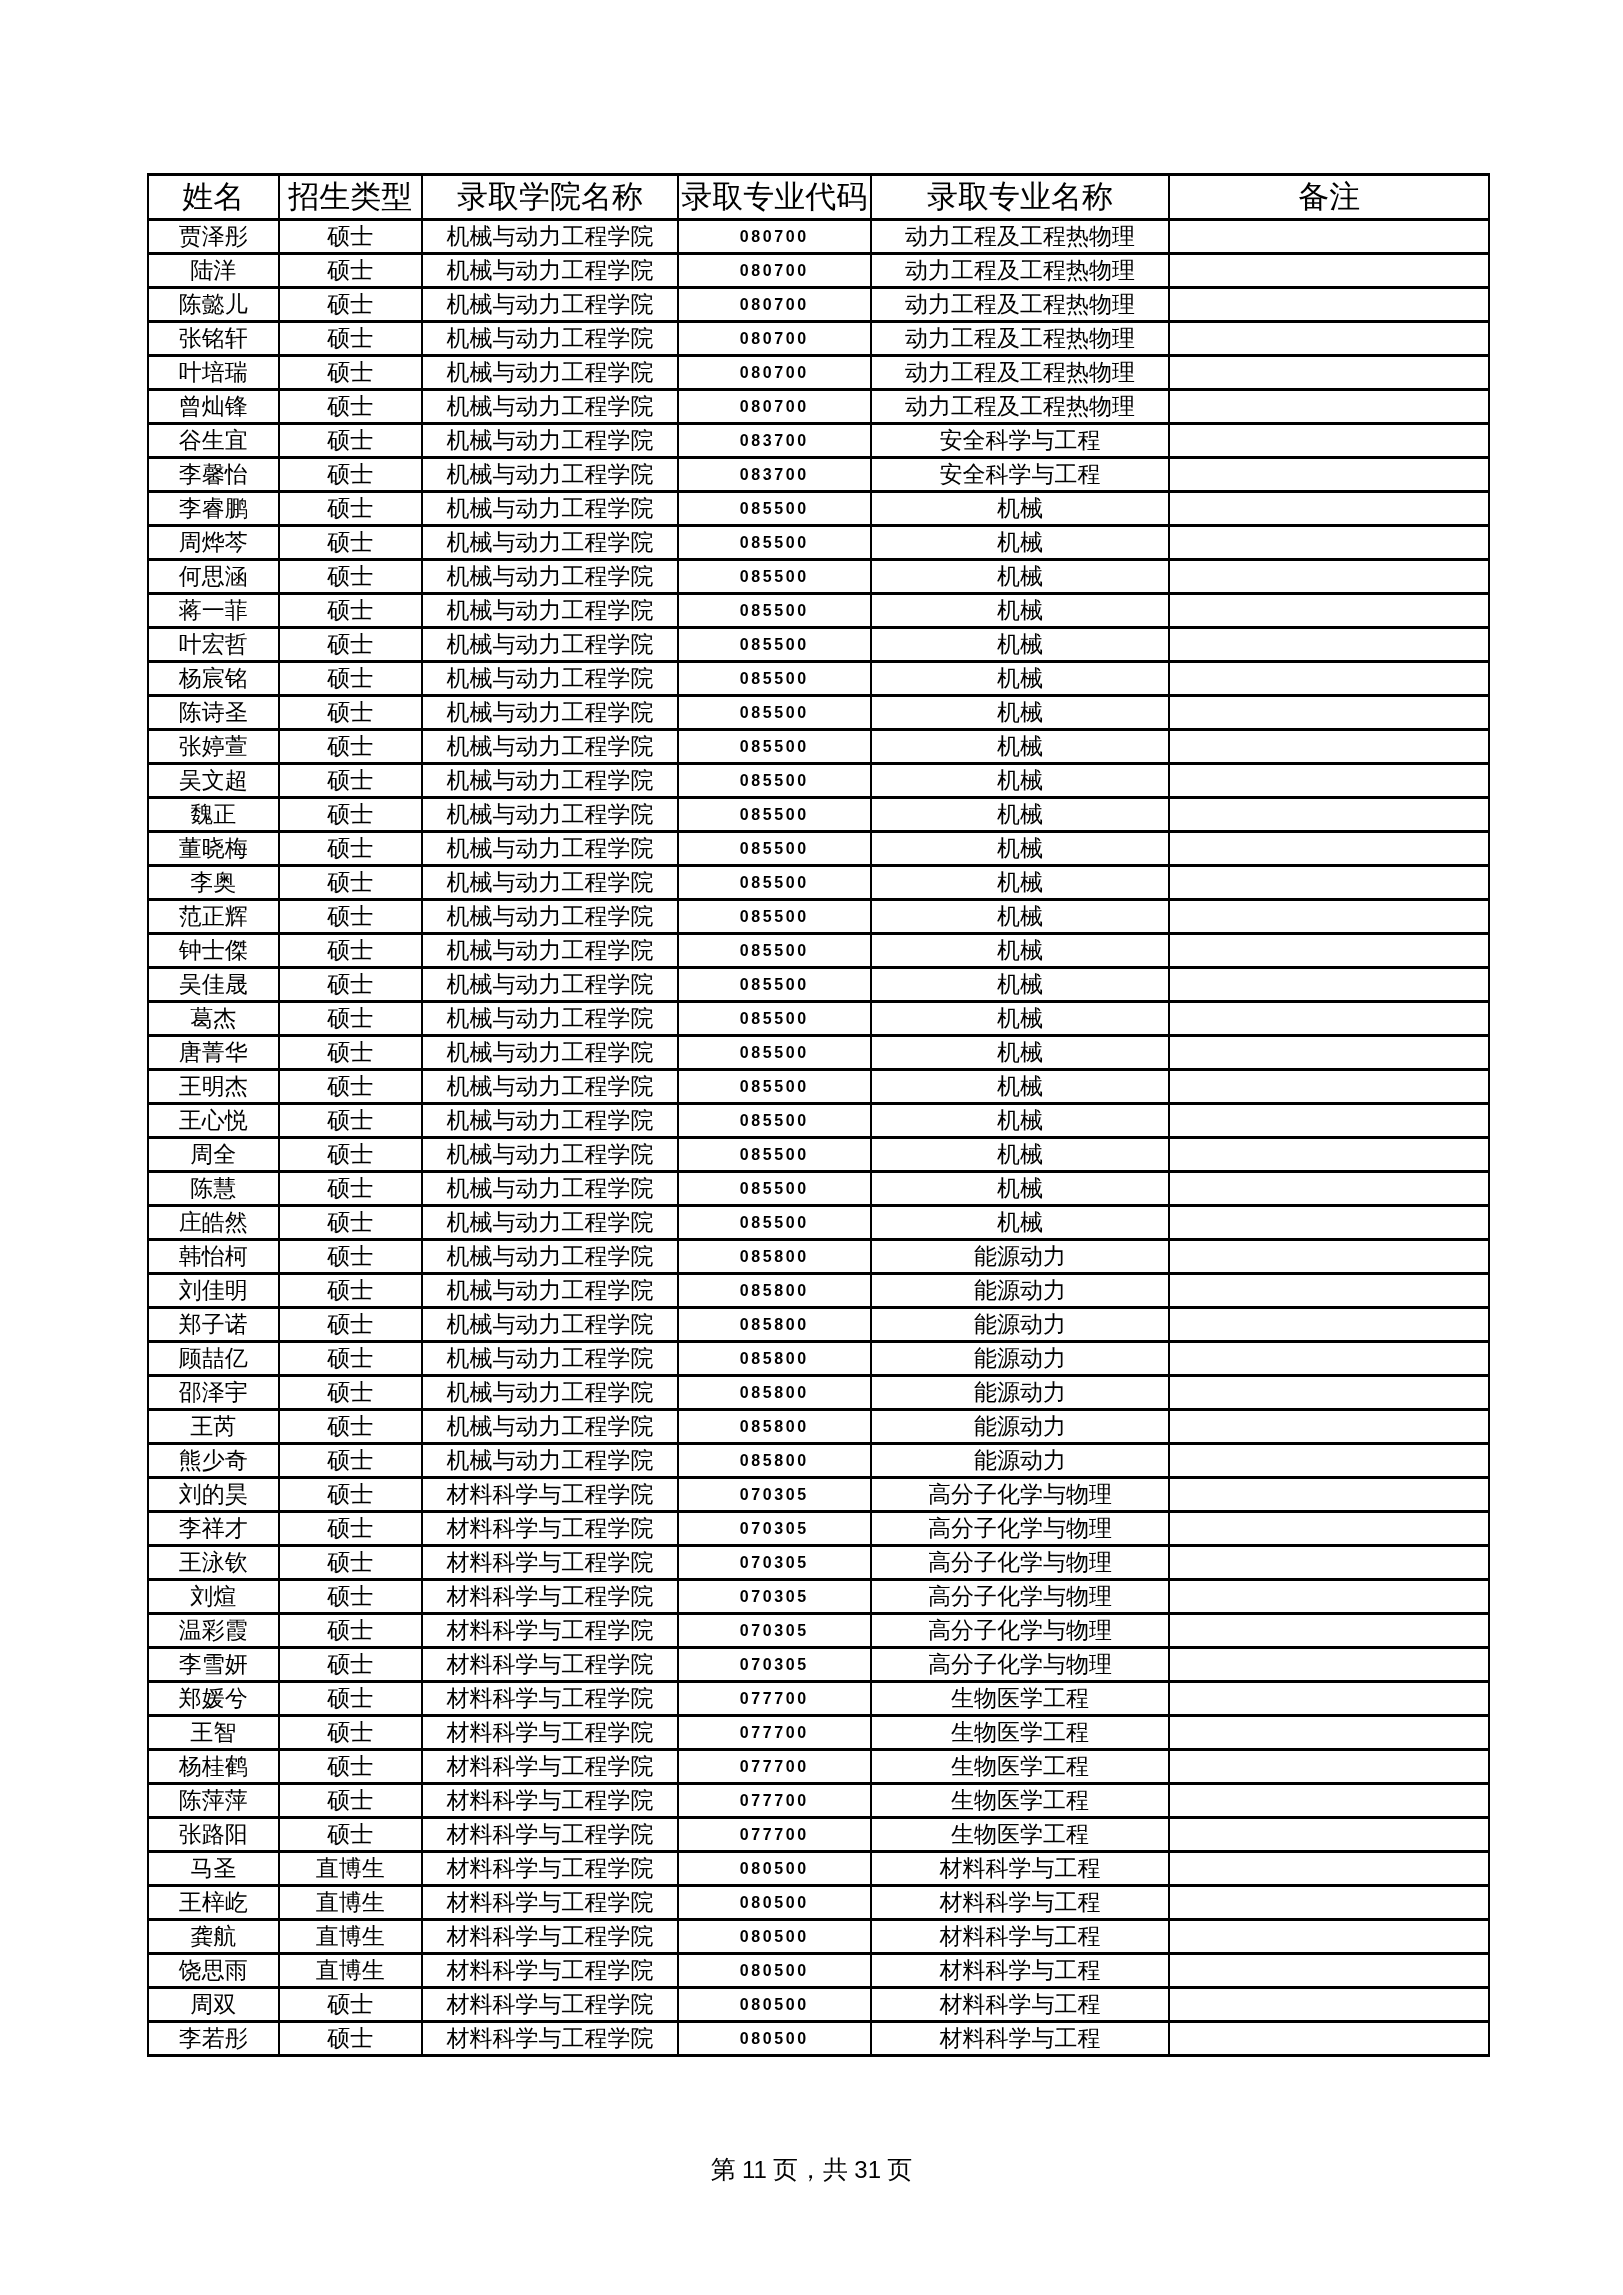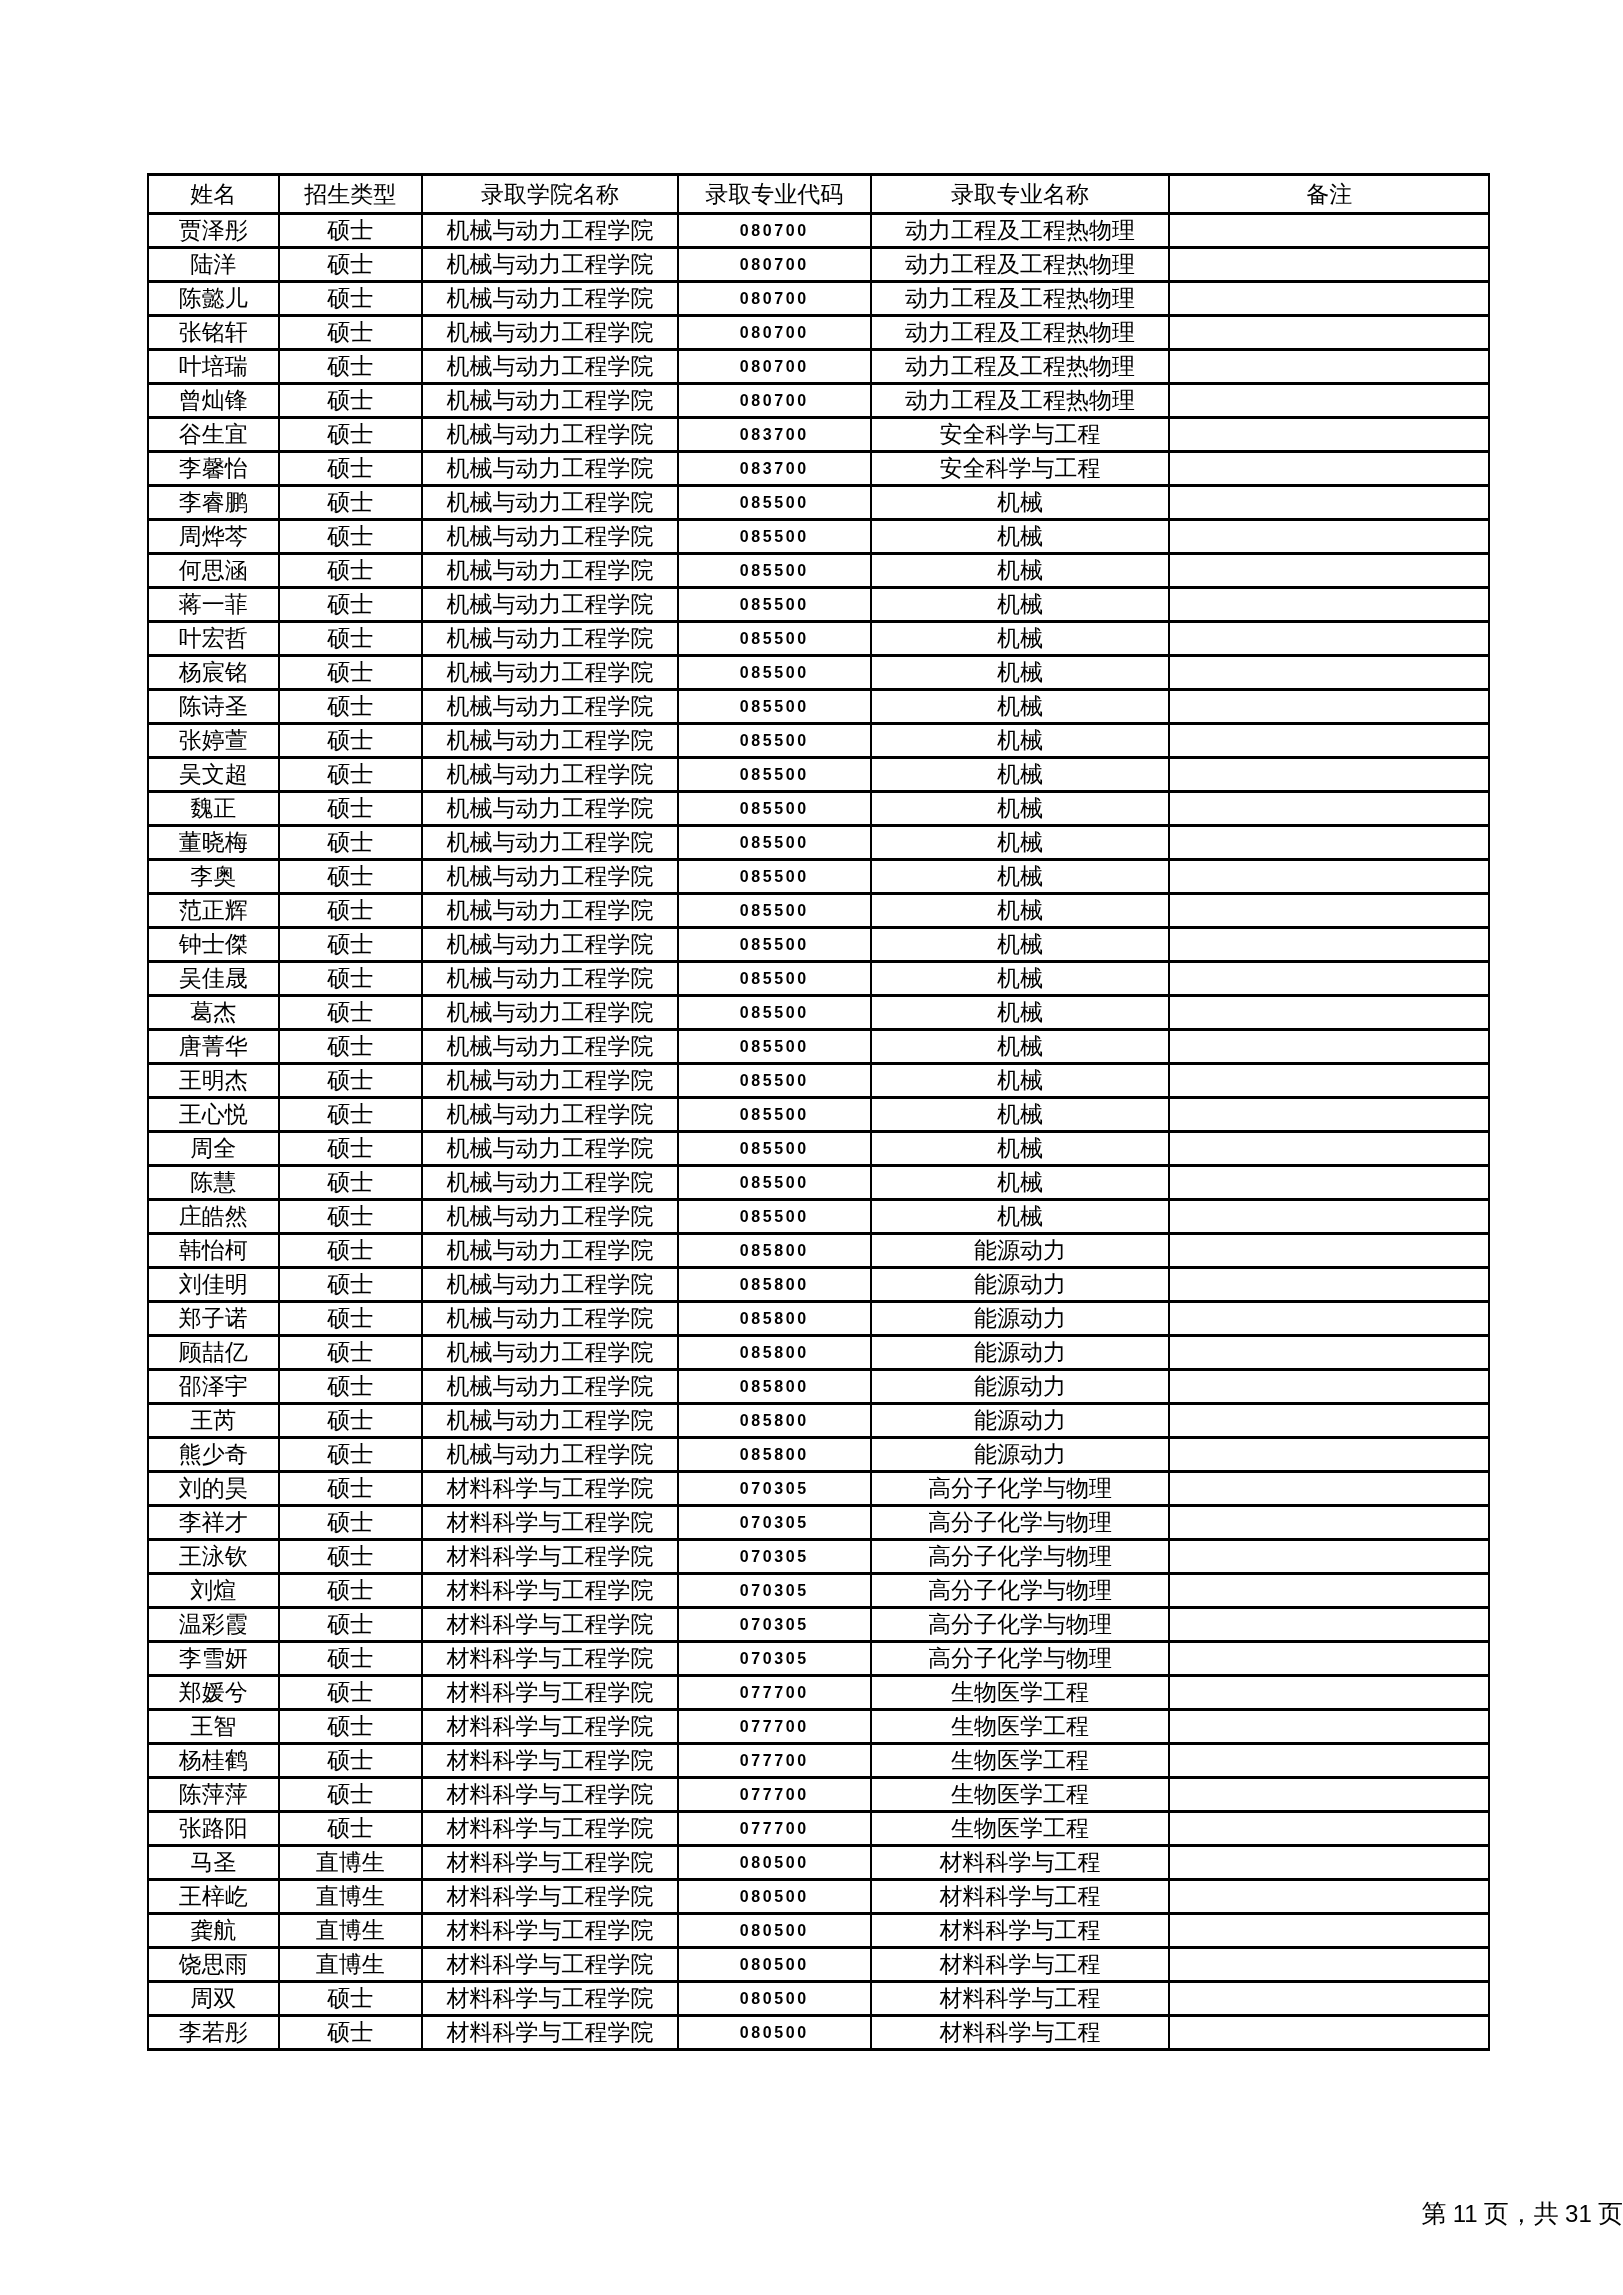--- a/index.html
+++ b/index.html
@@ -31,42 +31,41 @@
     border-bottom:3.3px solid #000;
     text-align:center;
     vertical-align:middle;
     padding:0;
     overflow:hidden;
     white-space:nowrap;
   }
   thead tr{height:39px;}
   tbody tr{height:34px;padding-left:35px;}
   th{
-    font-size:23px;
+    font-size:31px;
     font-weight:normal;
   }
   td{
     font-size:23px;
     font-weight:normal;
   }
   td.code{
     font-family:"Liberation Sans","DejaVu Sans",sans-serif;
     font-weight:bold;
     font-size:16px;
     letter-spacing:2.6px;
   }
   .footer{
     position:absolute;
     top:2153px;
     left:0;
     width:100%;
-    text-align:right;
+    text-align:center;
     font-size:25px;
     font-family:"Liberation Serif","DejaVu Serif",serif;
-    margin-top:44px;
   }
   .footer .num{
     font-family:"Liberation Sans","DejaVu Sans",sans-serif;
     font-size:24px;
   }
 </style>
 </head>
 <body>
 
 <div class="page">

